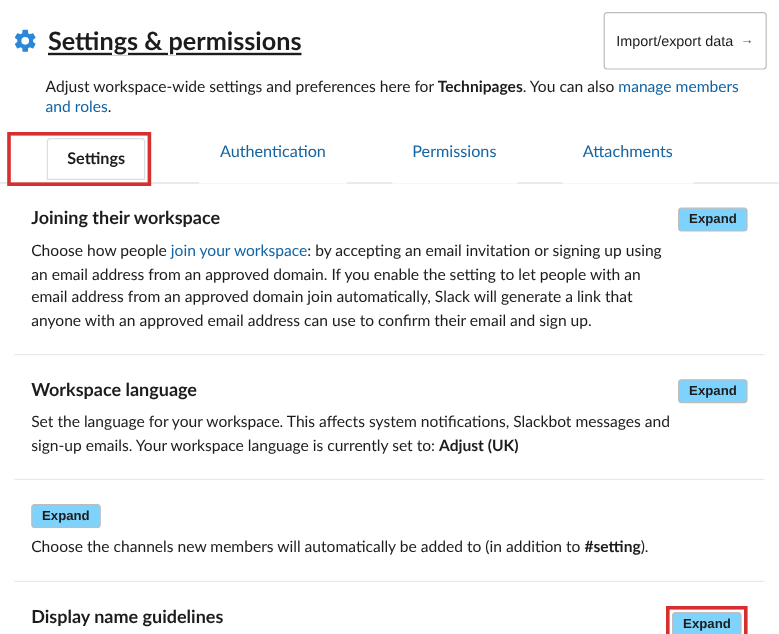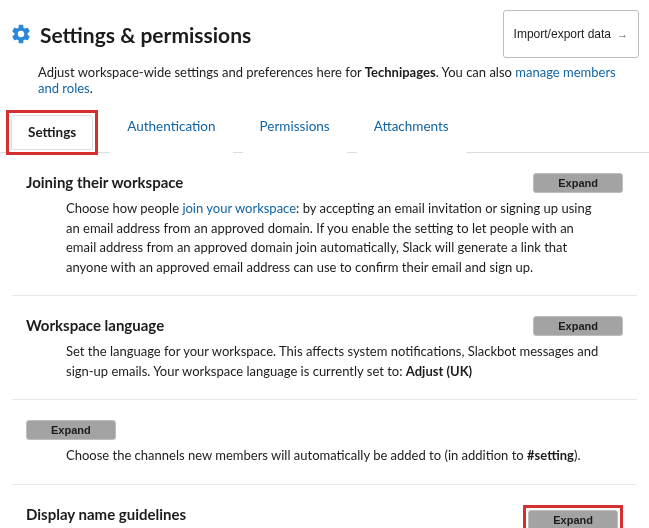--- a/index.html
+++ b/index.html
@@ -13,20 +13,21 @@
   .header-row {
     display: flex;
     align-items: center;
     justify-content: space-between;
     padding: 10px 10px 6px 10px;
   }
   .title-group {
     display: flex;
     align-items: center;
     gap: 8px;
+    text-decoration: underline;
   }
   .gear-icon {
     width: 22px; height: 22px;
     color: #2b88d8;
     flex-shrink: 0;
   }
   .title {
     font-size: 21px;
     font-weight: 700;
     color: #1d1c1d;
@@ -69,20 +70,21 @@
   .tab {
     padding: 8px 16px 9px;
     font-size: 13.5px;
     color: #1264a3;
     cursor: pointer;
     border: 1px solid transparent;
     border-bottom: none;
     position: relative;
     top: 1px;
     background: #fff;
+    margin-left: 28px;
   }
   .tab.active {
     color: #1d1c1d;
     font-weight: 700;
     border: 1px solid #ddd;
     border-bottom: 1px solid #fff;
     border-radius: 3px 3px 0 0;
   }
   .highlight-tab {
     border: 3px solid #d62f2f;
@@ -109,38 +111,37 @@
     margin-bottom: 6px;
   }
   .section-title {
     font-size: 15px;
     font-weight: 700;
     color: #1d1c1d;
   }
   .expand-btn {
     border: 1px solid #bdbdbd;
     border-radius: 3px;
-    background: #a3a3a3;
+    background: #7dd3fc;
     font-size: 11px;
     font-weight: 700;
-    padding: 3px 24px;
+    padding: 3px 8px;
     cursor: pointer;
     color: #1d1c1d;
   }
   .expand-wrap.highlight {
     border: 3px solid #d62f2f;
     padding: 2px;
     display: inline-block;
   }
   .section-desc {
     font-size: 13px;
     line-height: 1.5;
     color: #1d1c1d;
     max-width: 540px;
-    margin-left: 40px;
   }
 </style>
 </head>
 <body>
 
 <div class="header-row">
   <div class="title-group">
     <svg class="gear-icon" viewBox="0 0 24 24">
       <path fill="currentColor" d="M19.14,12.94a7.14,7.14,0,0,0,.05-.94,7.14,7.14,0,0,0-.05-.94l2.11-1.65a.5.5,0,0,0,.12-.64l-2-3.46a.5.5,0,0,0-.61-.22l-2.49,1a7,7,0,0,0-1.62-.94L14.5,2.5a.5.5,0,0,0-.5-.5h-4a.5.5,0,0,0-.5.5L9.35,5.15a7,7,0,0,0-1.62.94l-2.49-1a.5.5,0,0,0-.61.22l-2,3.46a.5.5,0,0,0,.12.64L4.86,11.06a7.14,7.14,0,0,0-.05.94,7.14,7.14,0,0,0,.05.94L2.75,14.59a.5.5,0,0,0-.12.64l2,3.46a.5.5,0,0,0,.61.22l2.49-1a7,7,0,0,0,1.62.94l.15,2.65a.5.5,0,0,0,.5.5h4a.5.5,0,0,0,.5-.5l.15-2.65a7,7,0,0,0,1.62-.94l2.49,1a.5.5,0,0,0,.61-.22l2-3.46a.5.5,0,0,0-.12-.64ZM12,15.5A3.5,3.5,0,1,1,15.5,12,3.5,3.5,0,0,1,12,15.5Z"></path>
     </svg>

